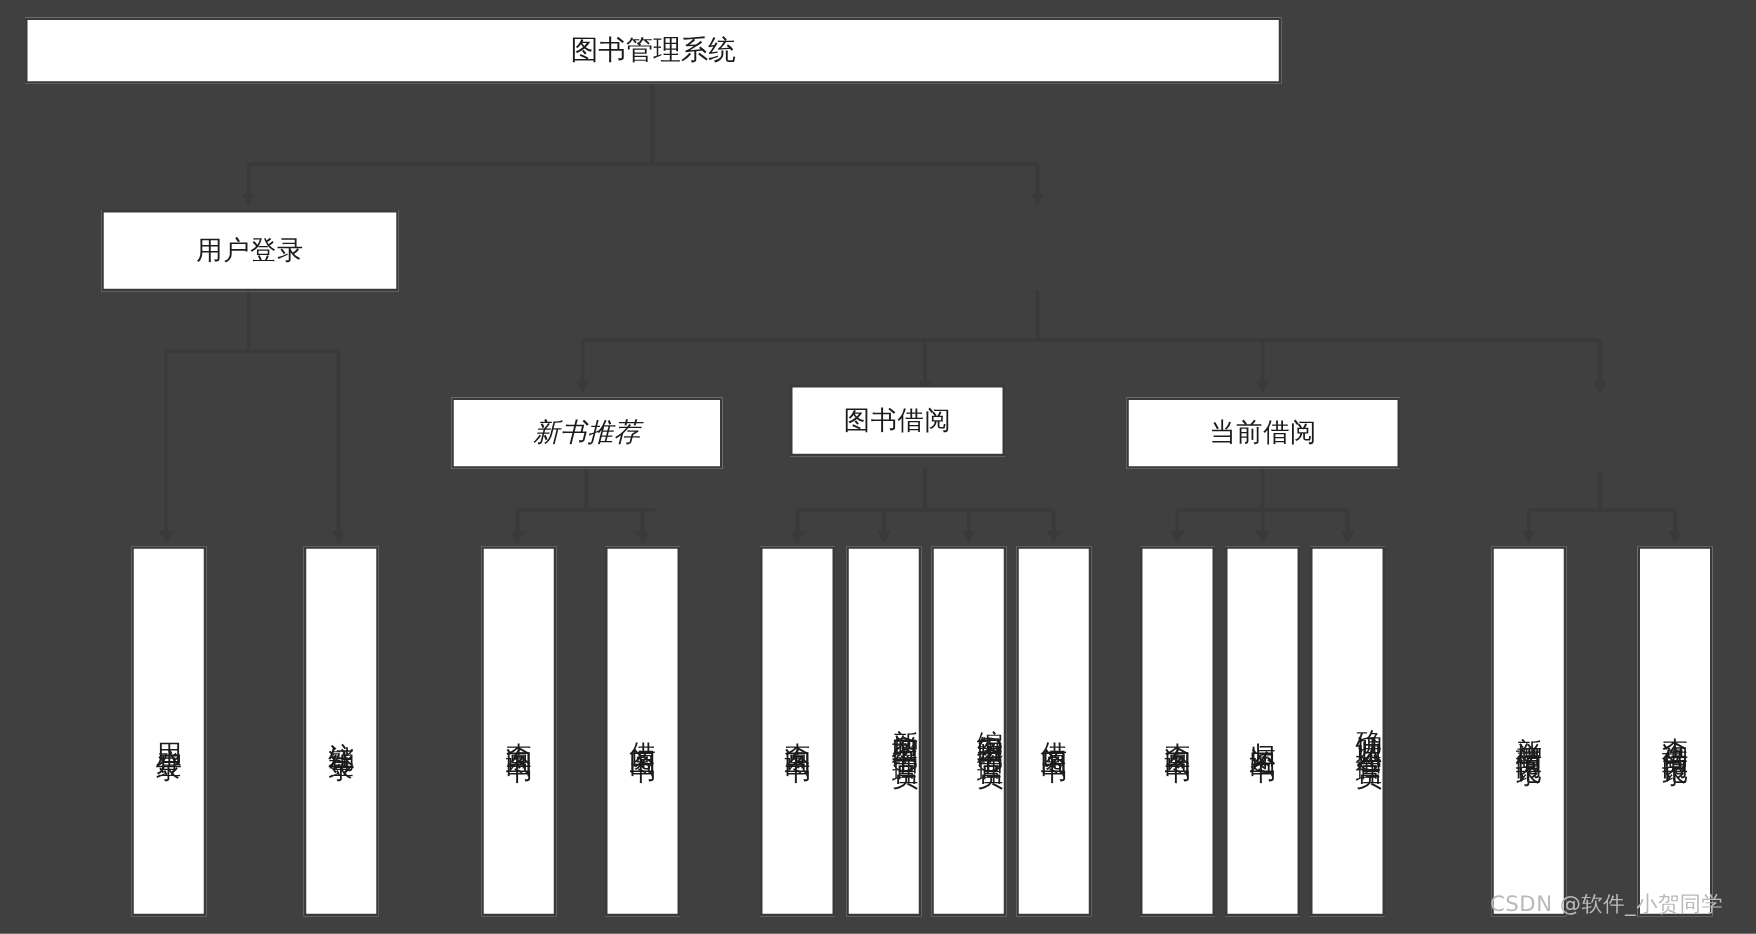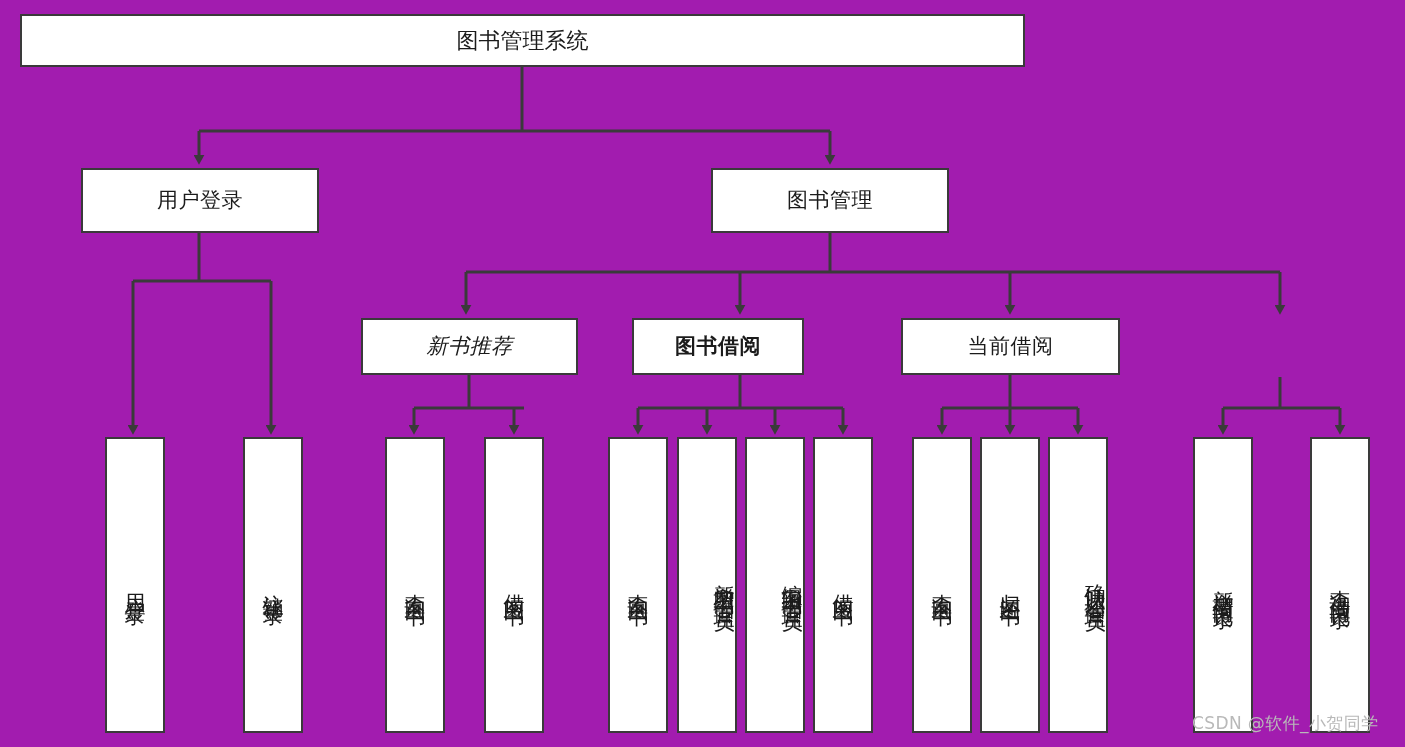--- a/index.html
+++ b/index.html
@@ -10,21 +10,21 @@
   body {
     width: 1405px;
     height: 747px;
     font-family: "DejaVu Sans", "Liberation Sans", sans-serif;
     overflow: hidden;
   }
   #diagram-root {
     position: relative;
     width: 1405px;
     height: 747px;
-    background: #a21caf;
+    background: #404040;
   }
   svg.edges {
     position: absolute;
     left: 0;
     top: 0;
     width: 1405px;
     height: 747px;
   }
   .node {
     position: absolute;
@@ -123,24 +123,23 @@
       <path d="M1280,377 L1280,408"></path>
       <path d="M1223,408 L1340,408"></path>
       <path d="M1223,408 L1223,426" marker-end="url(#arrow)"></path>
       <path d="M1340,408 L1340,426" marker-end="url(#arrow)"></path>
     </g>
   </svg>
 
   <div class="node root" style="left:20px; top:14px; width:1005px; height:53px;">图书管理系统</div>
 
   <div class="node h" style="left:81px; top:168px; width:238px; height:65px;">用户登录</div>
-  <div class="node h" style="left:711px; top:168px; width:238px; height:65px;">图书管理</div>
 
   <div class="node h" style="left:361px; top:318px; width:217px; height:57px;font-style:italic;">新书推荐</div>
-  <div class="node h" style="left:632px; top:318px; width:172px; height:57px;font-weight:bold;">图书借阅</div>
+  <div class="node h" style="left:632px; top:308px; width:172px; height:57px;">图书借阅</div>
   <div class="node h" style="left:901px; top:318px; width:219px; height:57px;">当前借阅</div>
 
   <div class="node v" style="left:105px; top:437px; width:60px; height:296px; align-items:center;">用户登录</div>
   <div class="node v" style="left:243px; top:437px; width:60px; height:296px; align-items:center;">注销登录</div>
 
   <div class="node v" style="left:385px; top:437px; width:60px; height:296px; align-items:center;">查询图书</div>
   <div class="node v" style="left:484px; top:437px; width:60px; height:296px; align-items:center;">借阅图书</div>
 
   <div class="node v" style="left:608px; top:437px; width:60px; height:296px; align-items:center;">查询图书</div>
   <div class="node v tall" style="left:677px; top:437px; width:60px; height:296px;">新增图书（管理员）</div>

